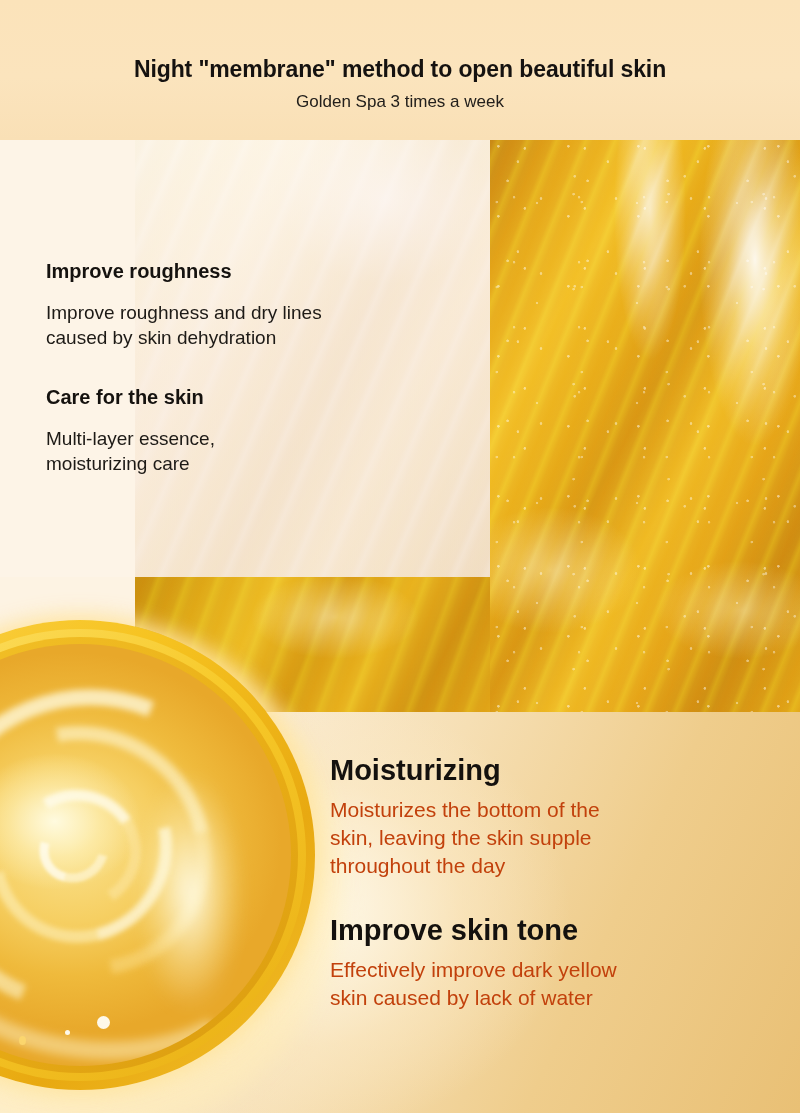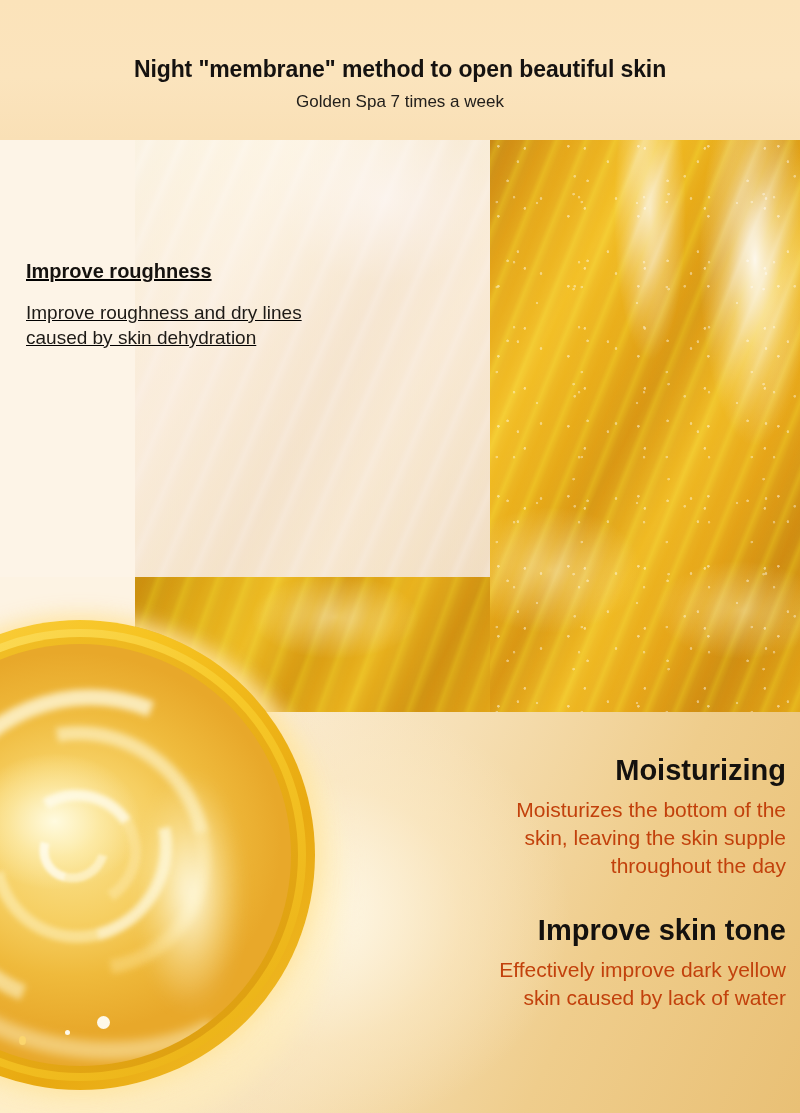--- a/index.html
+++ b/index.html
@@ -114,21 +114,21 @@
     mix-blend-mode:overlay;
   }
 
   
   .left-panel{
     position:absolute;left:0;top:0;width:135px;height:437px;
     background:#fdf4e7;
   }
 
   
-  .mid-text{position:absolute;left:26px;top:118px;width:470px;z-index:12;text-decoration:underline;}
+  .mid-text{position:absolute;left:46px;top:118px;width:470px;z-index:12;}
   .feat-h{
     font-size:20px;font-weight:bold;color:#15120f;line-height:26px;
     margin:0 0 7px 0;
   }
   .feat-p{
     font-size:19px;font-weight:normal;color:#1d1a16;line-height:25px;
     margin:16px 0 34px 0;
   }
   .feat-p.last{margin-bottom:0;}
 
@@ -204,54 +204,59 @@
   .b4{left:196px;top:386px;width:5px;height:5px;}
   
   .jar-gleam{
     position:absolute;left:330px;top:150px;width:150px;height:300px;border-radius:50%;
     background:radial-gradient(ellipse 70px 160px at 50% 50%, rgba(255,255,240,.9) 0%, rgba(255,248,210,.35) 45%, rgba(255,250,220,0) 75%);
     filter:blur(8px);
   }
 
   
   .bot-text{
-    position:absolute;left:330px;top:752px;width:456px;text-align:right;z-index:25;
+    position:absolute;left:330px;top:752px;width:456px;z-index:25;
   }
   .bfeat-h{
     font-size:29px;font-weight:bold;color:#14110e;line-height:36px;margin:0 0 8px 0;
   }
   .bfeat-p{
     font-size:21px;font-weight:normal;color:#c2410c;line-height:28px;margin:0 0 32px 0;
   }
   .bfeat-p.last{margin-bottom:13px;}
 </style>
 </head>
 <body>
 
 <div class="page">
 
   <div class="header">
     <div class="header-title">Night "membrane" method to open beautiful skin</div>
-    <div class="header-sub">Golden Spa 7 times a week</div>
+    <div class="header-sub">Golden Spa 3 times a week</div>
   </div>
 
   <div class="mid">
     <div class="mid-base"></div>
 
     <div class="gold-right"></div>
     <div class="gold-mid"></div>
     <div class="veil"></div>
     <div class="gold-mid-low"></div>
     <div class="left-panel"></div>
 
     <div class="mid-text">
       <div>
         <p class="feat-h">Improve roughness</p>
         <p class="feat-p" style="white-space:pre-line">Improve roughness and dry lines
 caused by skin dehydration</p>
+      </div>
+      <div>
+        <p class="feat-h">Care for the skin</p>
+        <p class="feat-p last" style="white-space:pre-line">Multi-layer essence,
+moisturizing care</p>
       </div>
     </div>
   </div>
 
   <div class="bottom">
     <div class="bottom-left-wash"></div>
   </div>
 
   <div class="jar-wrap">
     <div class="jar-glow"></div>

